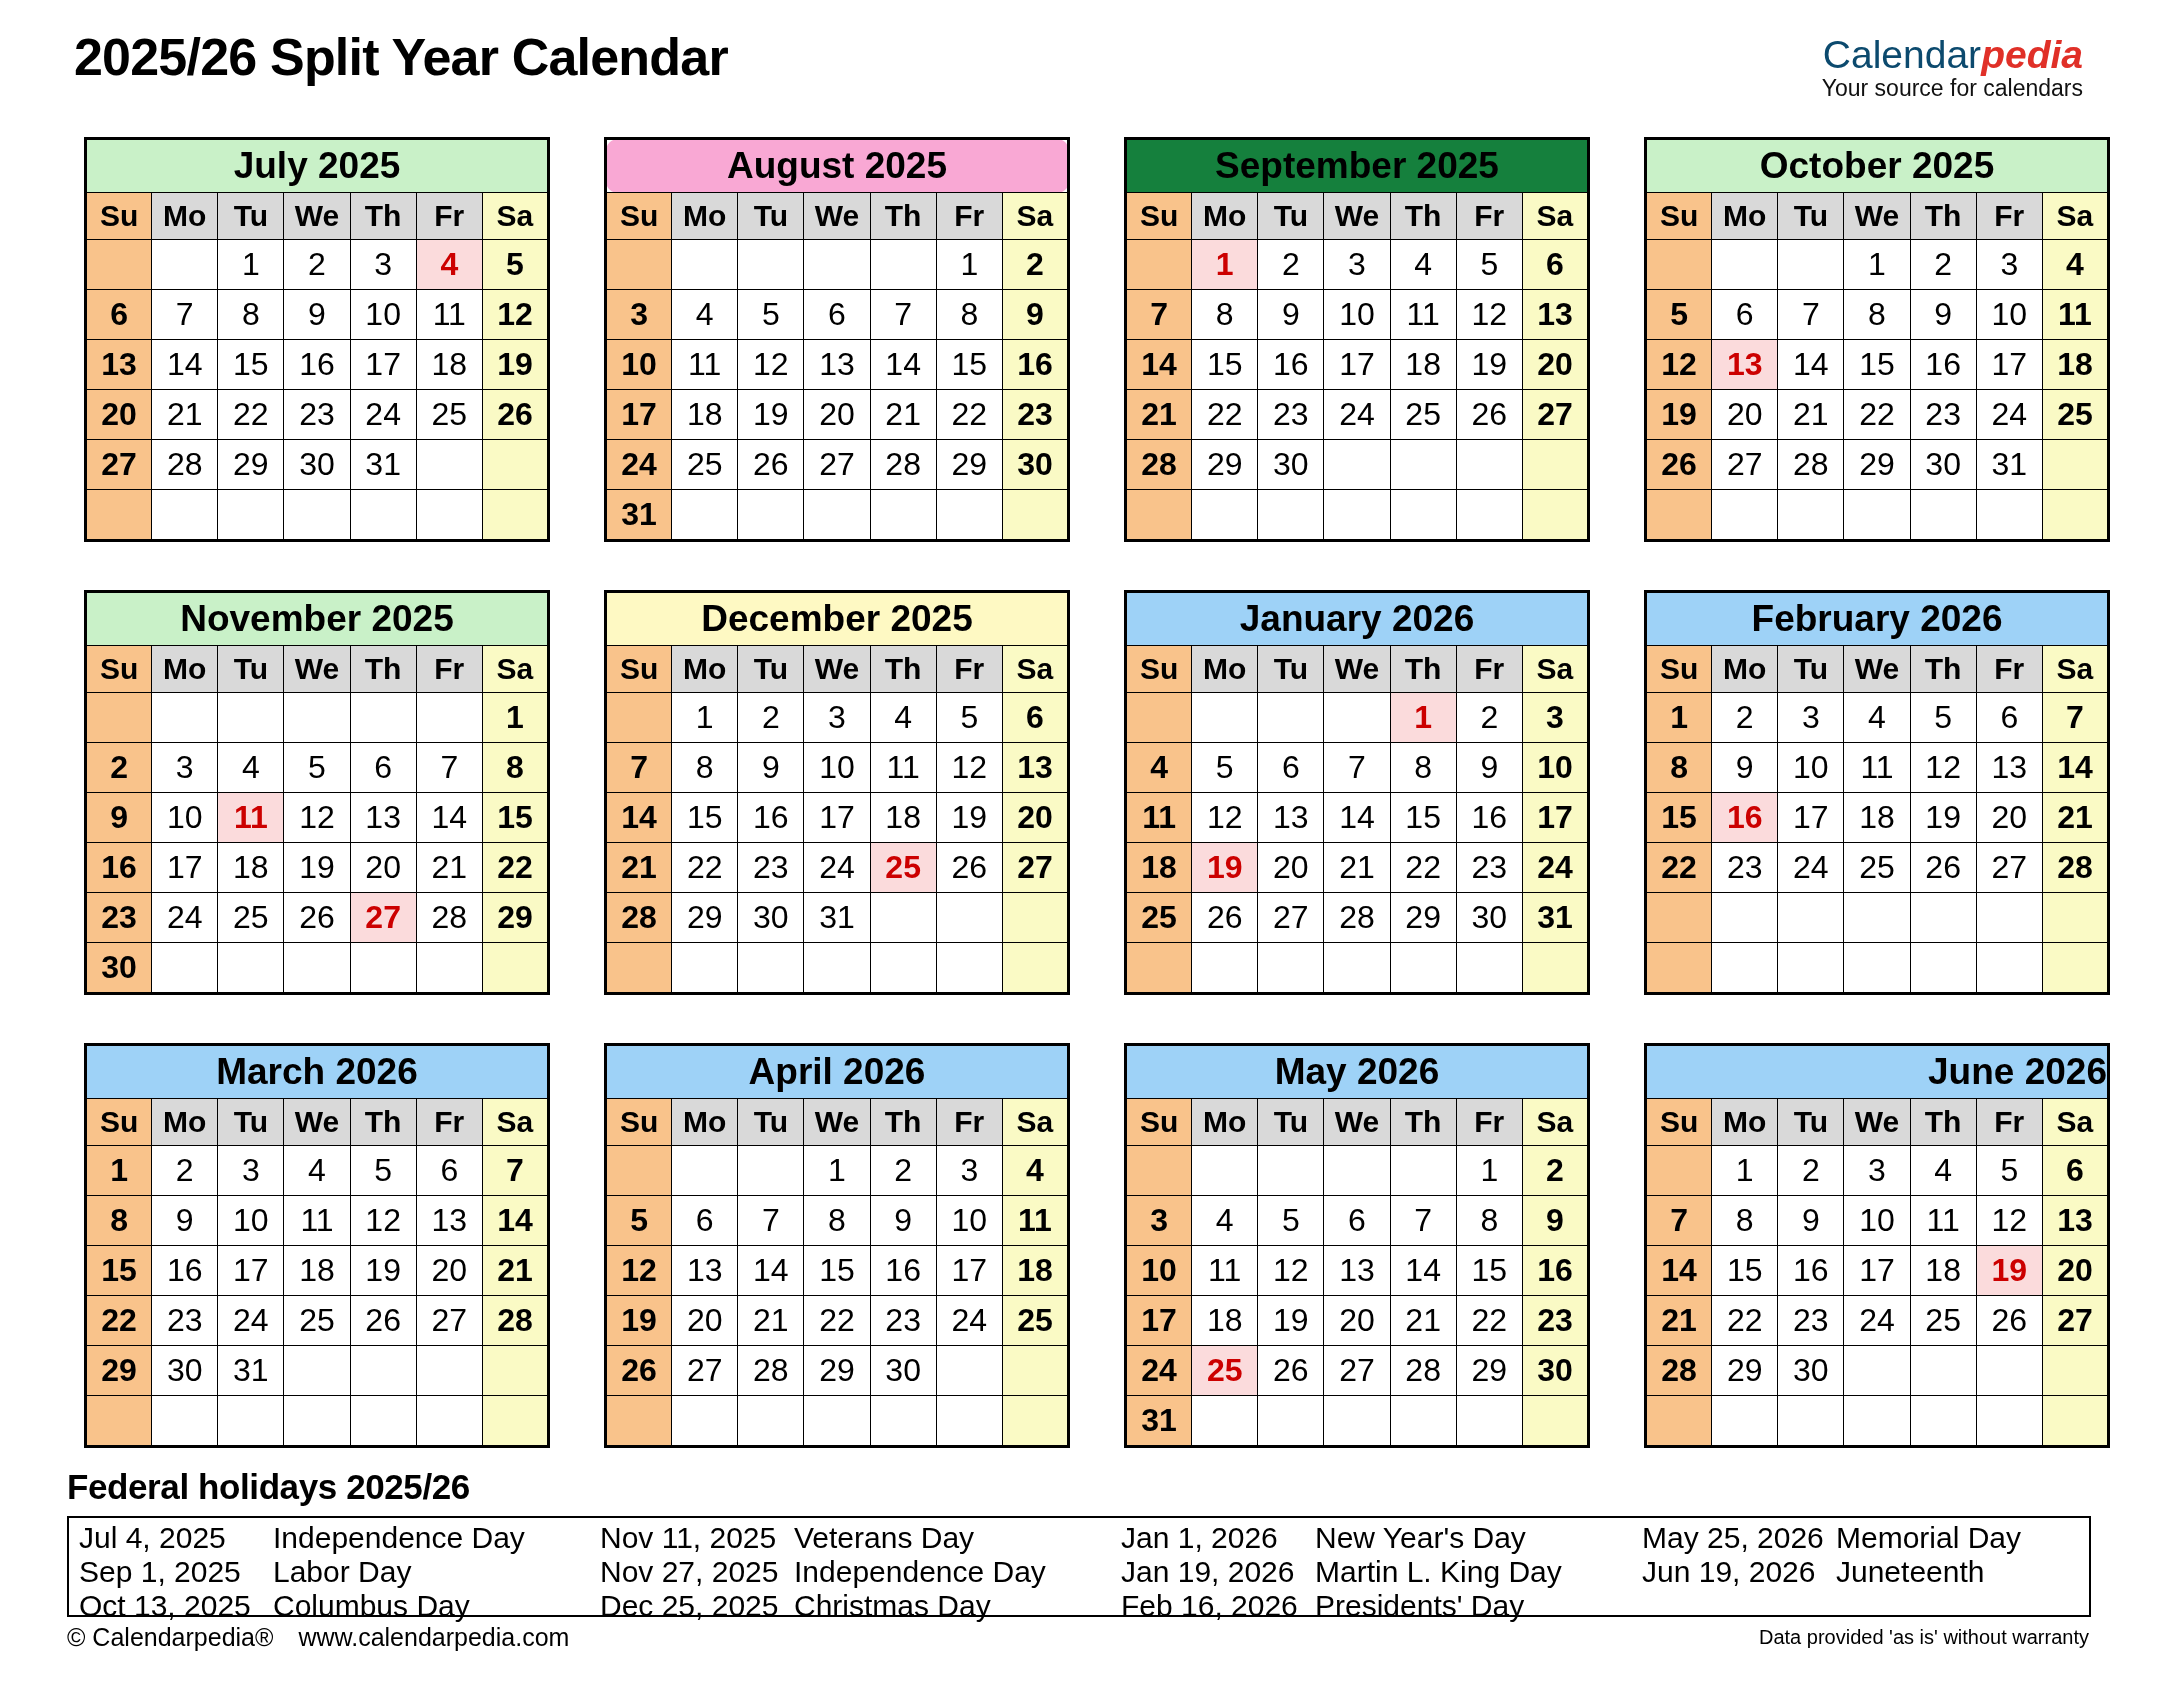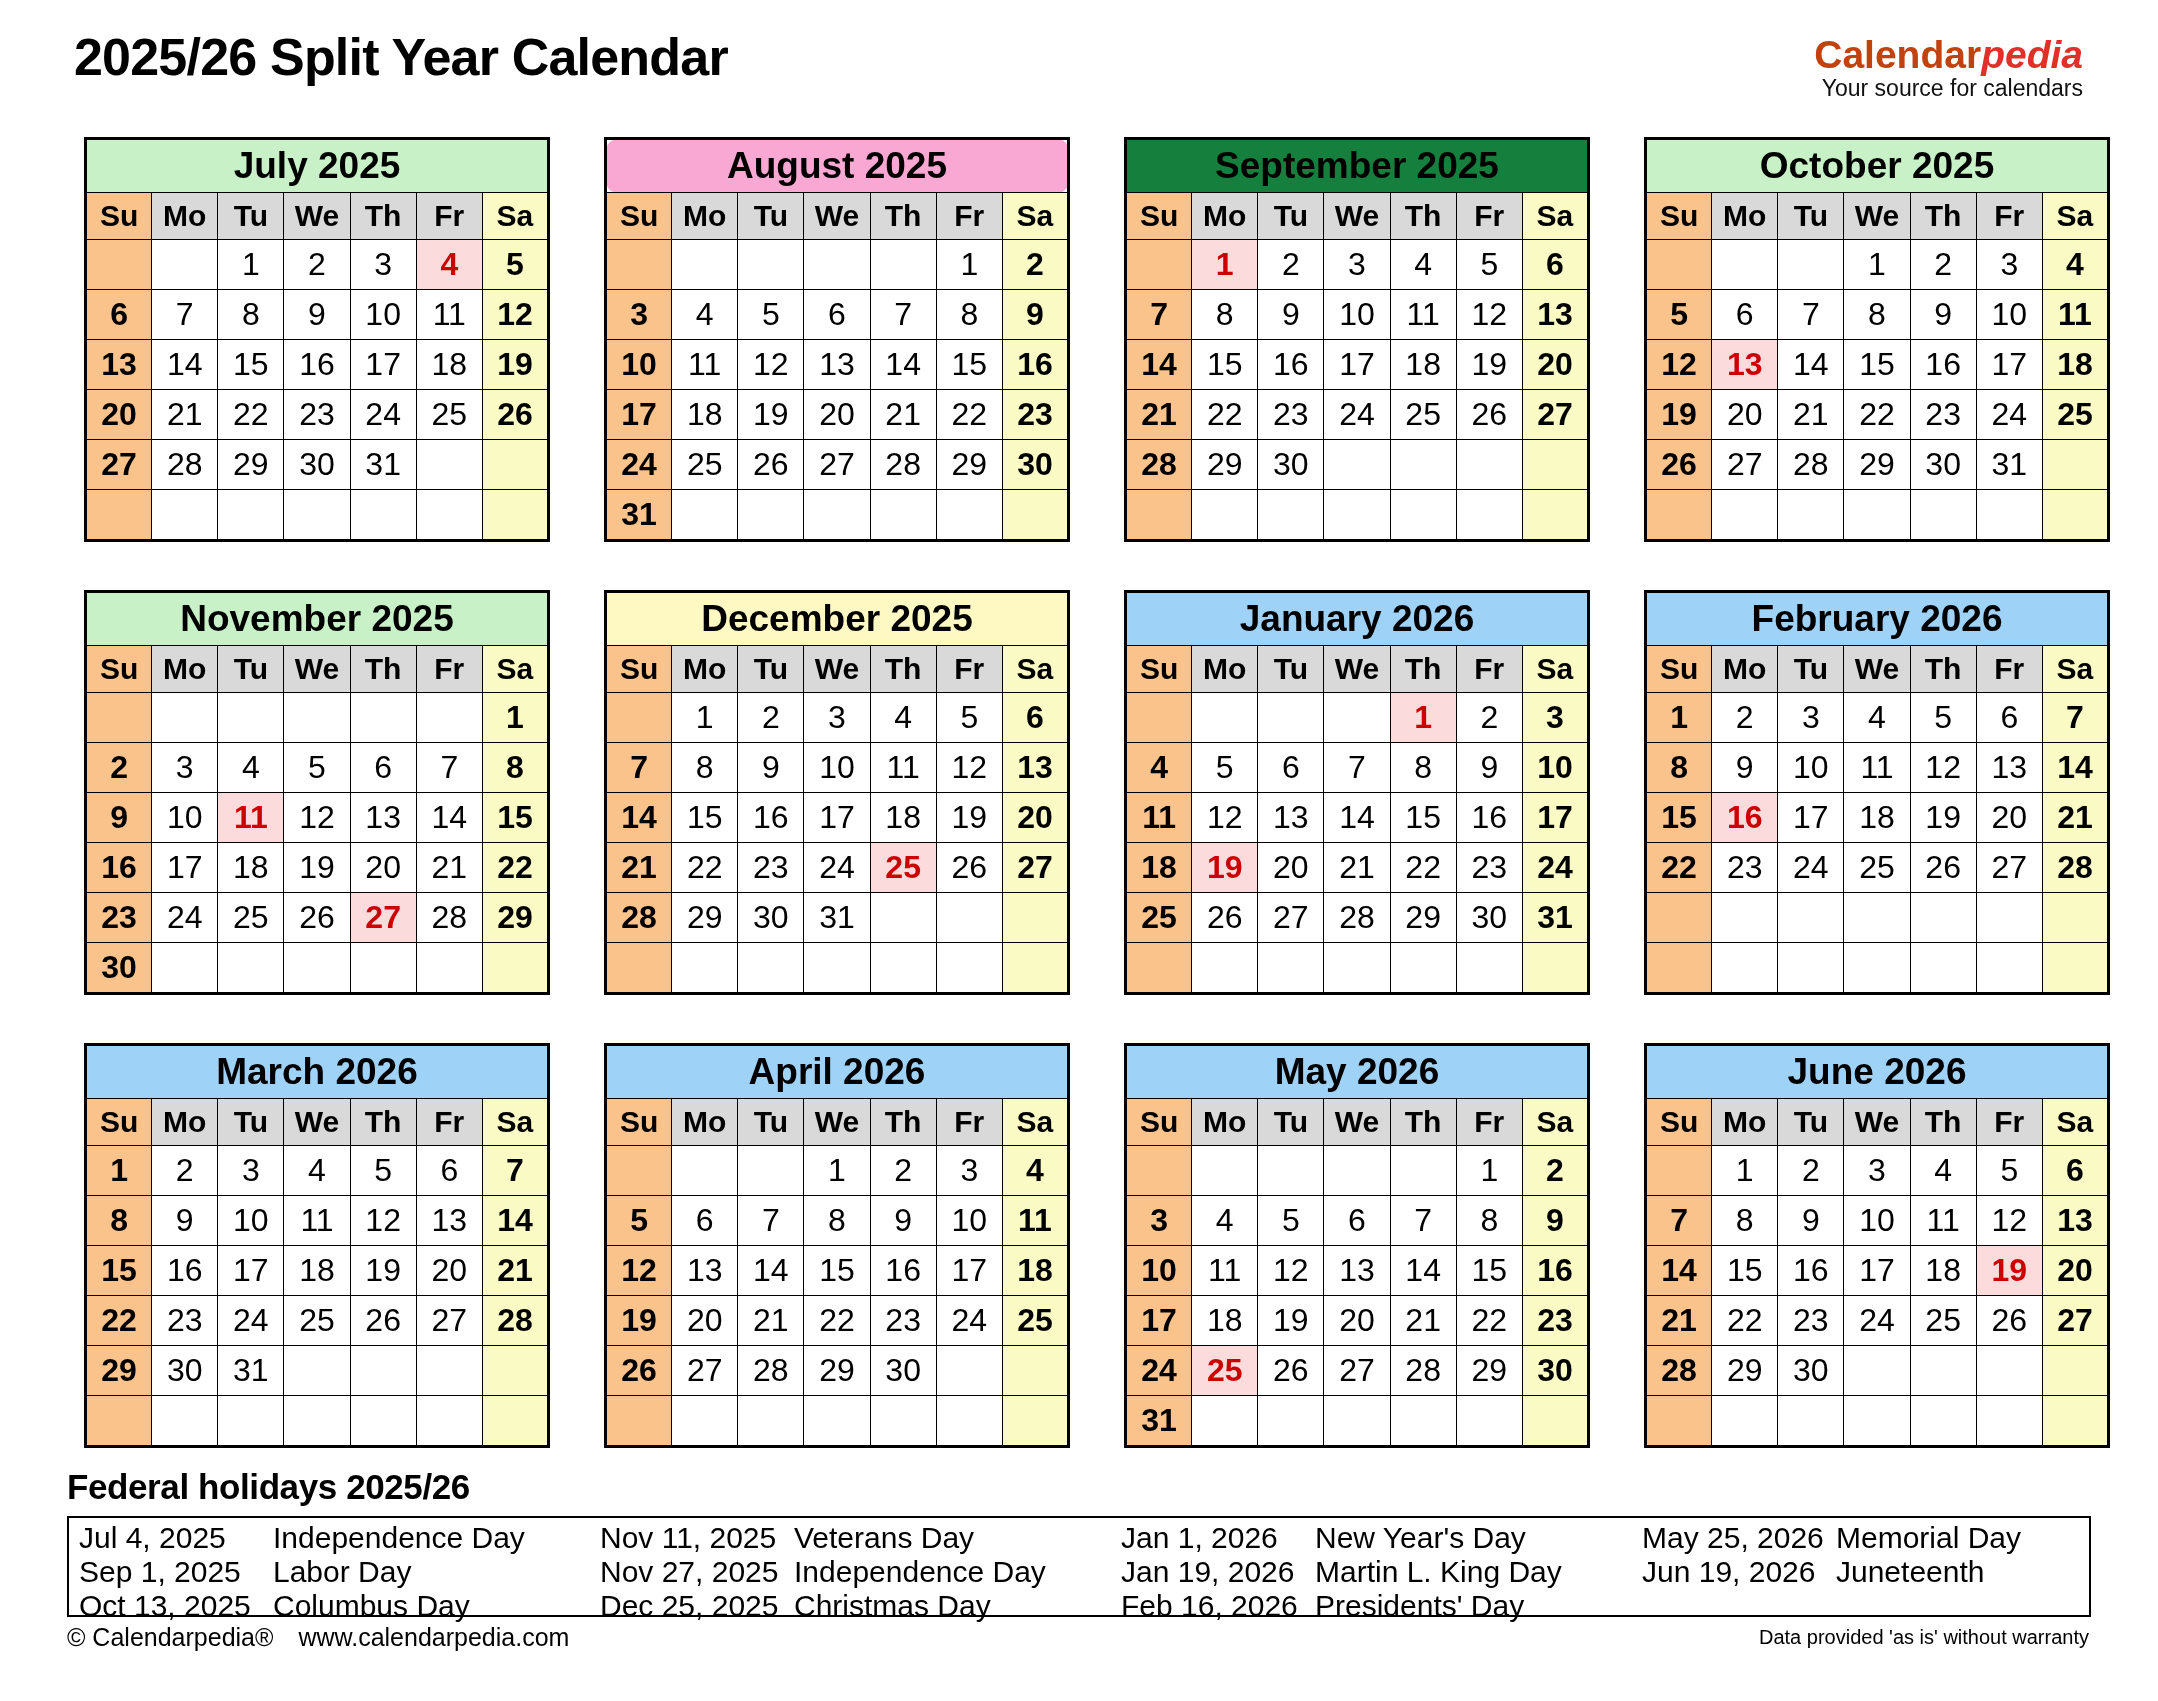--- a/index.html
+++ b/index.html
@@ -6,21 +6,21 @@
   body{
     width:2159px;height:1702px;position:relative;background:#ffffff;
     font-family:"Liberation Sans",sans-serif;color:#000;overflow:hidden;
   }
   .page-title{
     position:absolute;left:74px;top:29px;margin:0;
     font-size:52px;font-weight:bold;letter-spacing:-0.8px;line-height:1.1;
   }
   .logo{position:absolute;right:76px;top:35px;text-align:right;line-height:1;}
   .logo-line{font-size:39px;}
-  .logo-black{font-weight:700;color:#c2410c;}
+  .logo-black{font-weight:400;color:#0c4a6e;}
   .logo-red{font-weight:bold;font-style:italic;color:#e03028;}
   .logo-tagline{font-size:23px;margin-top:3.4px;color:#111;}
 
   .months-grid{
     position:absolute;left:67px;top:137px;
     display:grid;grid-template-columns:repeat(4,466px);
     column-gap:54px;row-gap:48px;margin-left:17px;
   }
   table.month{
     border-collapse:collapse;table-layout:fixed;width:466px;
@@ -864,21 +864,21 @@
           <td class=""></td>
           <td class=""></td>
           <td class="sa-col"></td>
         </tr>
       </tbody>
   </table>
 
   <table class="month">
     <thead>
       <tr class="month-title-row">
-          <th class="month-title" colspan="7" style="background: rgb(158, 210, 247);">June 2026</th>
+          <th class="month-title" colspan="7" style="background: rgb(158, 210, 247); text-align: right;">June 2026</th>
         </tr>
       <tr class="day-header-row">
           <th class="su-col">Su</th>
           <th class="">Mo</th>
           <th class="">Tu</th>
           <th class="">We</th>
           <th class="">Th</th>
           <th class="">Fr</th>
           <th class="sa-col">Sa</th>
         </tr>

